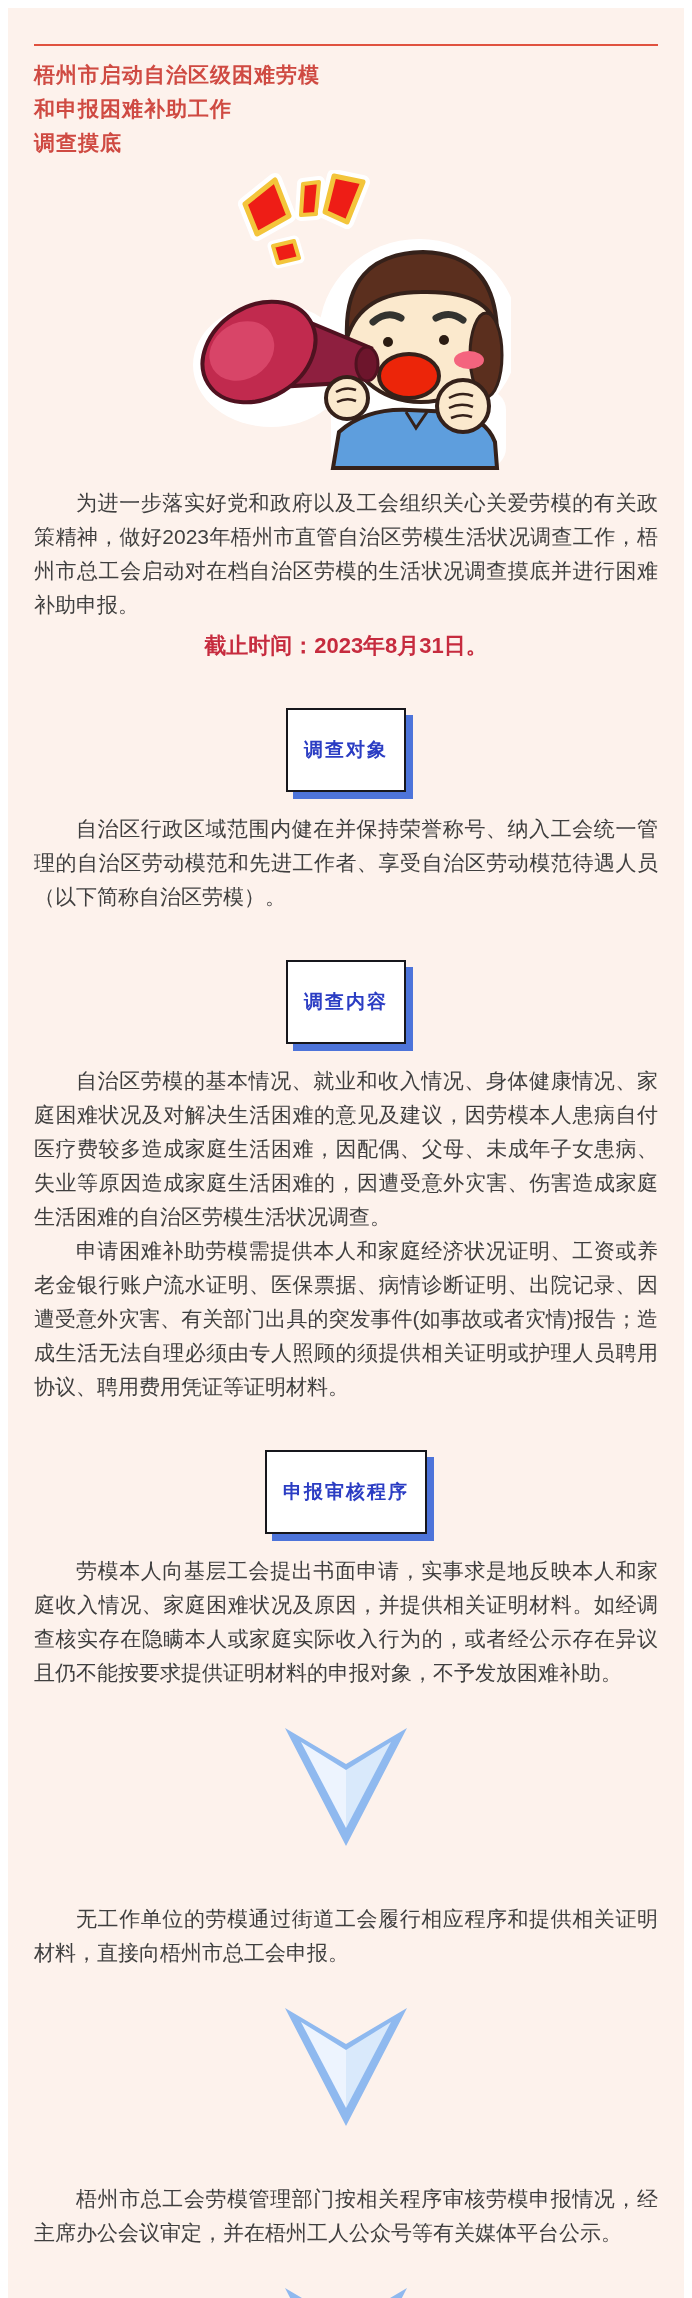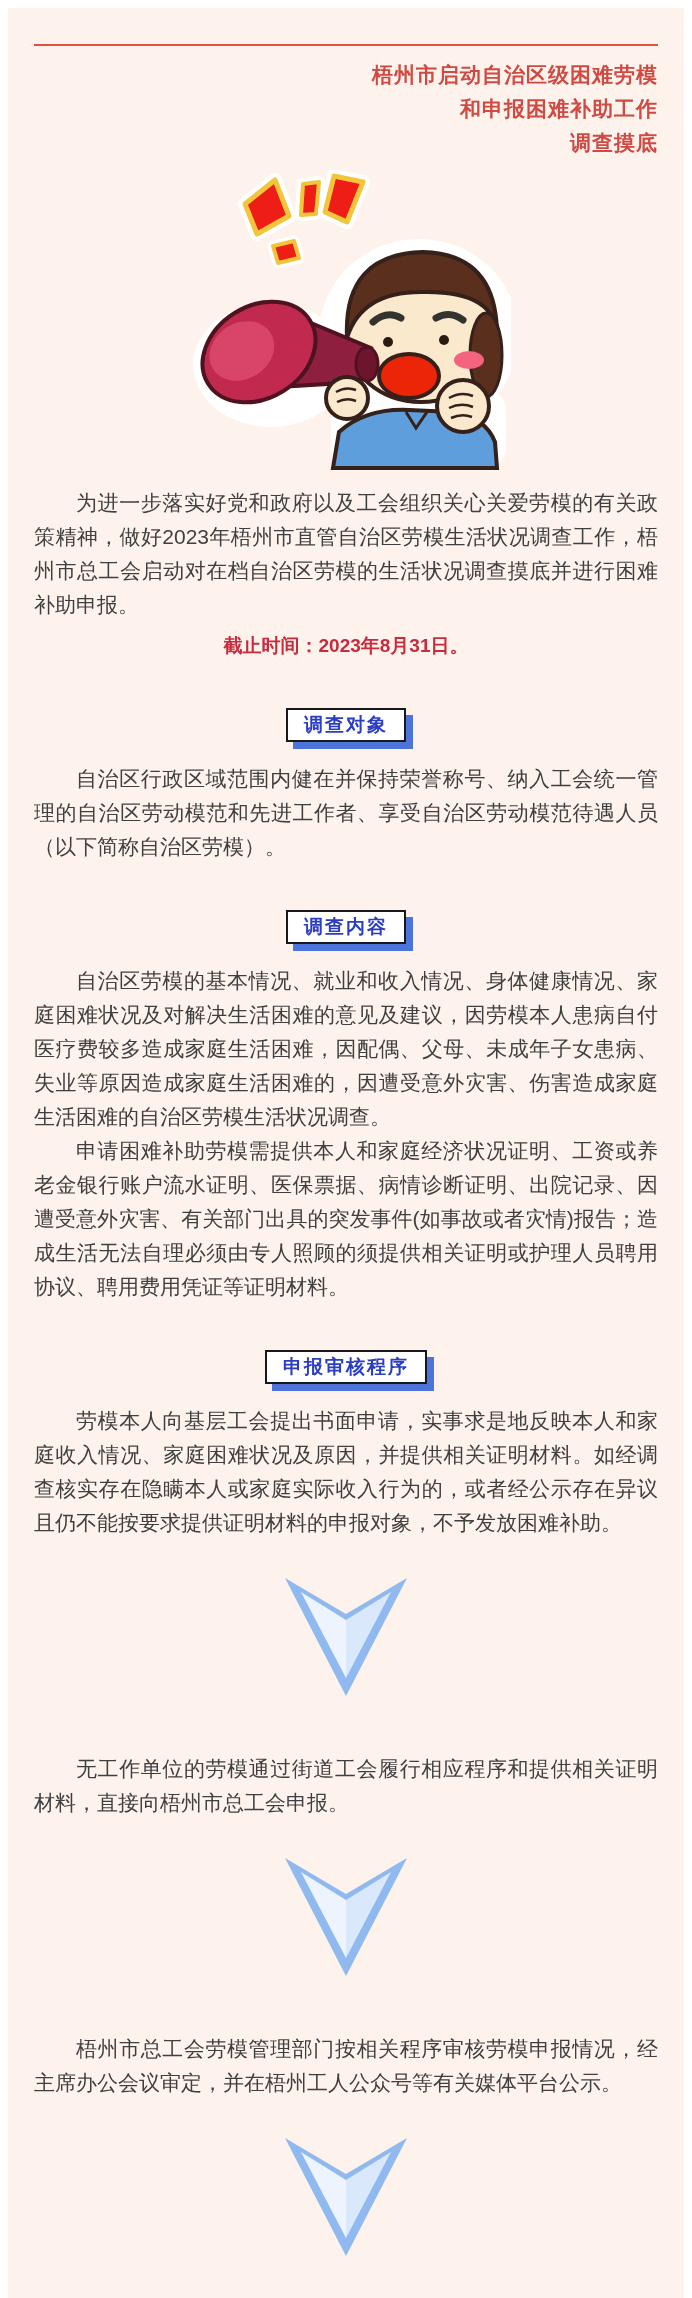--- a/index.html
+++ b/index.html
@@ -12,21 +12,21 @@
   .page { width:692px; background:#ffffff; }
 
   .panel {
     margin:8px 8px 0 8px;
     background:#fdf2ec;
     padding:36px 26px 42px 26px;
   }
 
   .top-line { height:2px; background:#e0523f; margin-bottom:12px; }
 
-  .title { text-align:right; margin-bottom:4px; }
+  .title { text-align:left; margin-bottom:4px; }
   .title .tl {
     display:block;
     color:#cf4a42;
     font-size:21px;
     font-weight:700;
     line-height:34px;
     letter-spacing:1px;
   }
 
   .illus { text-align:center; margin:10px 0 12px 0; }
@@ -34,37 +34,37 @@
   .para {
     font-size:21px;
     line-height:34px;
     text-align:justify;
     text-indent:2em;
     color:#3f3f3f;
   }
 
   .deadline {
     text-align:center;
-    font-size:19px;
+    font-size:22px;
     font-weight:700;
     color:#c62b3e;
     margin-top:8px;
     line-height:32px;
   }
 
   .badge-row { text-align:center; margin:46px 0 20px 0; }
   .badge {
     display:inline-block;
     background:#ffffff;
     border:2px solid #17171c;
     color:#2b3dc3;
     font-size:19px;
     font-weight:700;
     letter-spacing:2px;
-    padding:2px 16px;
+    padding:27px 16px;
     box-shadow:7px 7px 0 0 #4d74da;
   }
 
   .step { margin-top:5px; }
   .arrow-wrap { text-align:center; margin:34px 0 48px 0; }
 </style>
 </head>
 <body>
 
 <div class="page">

